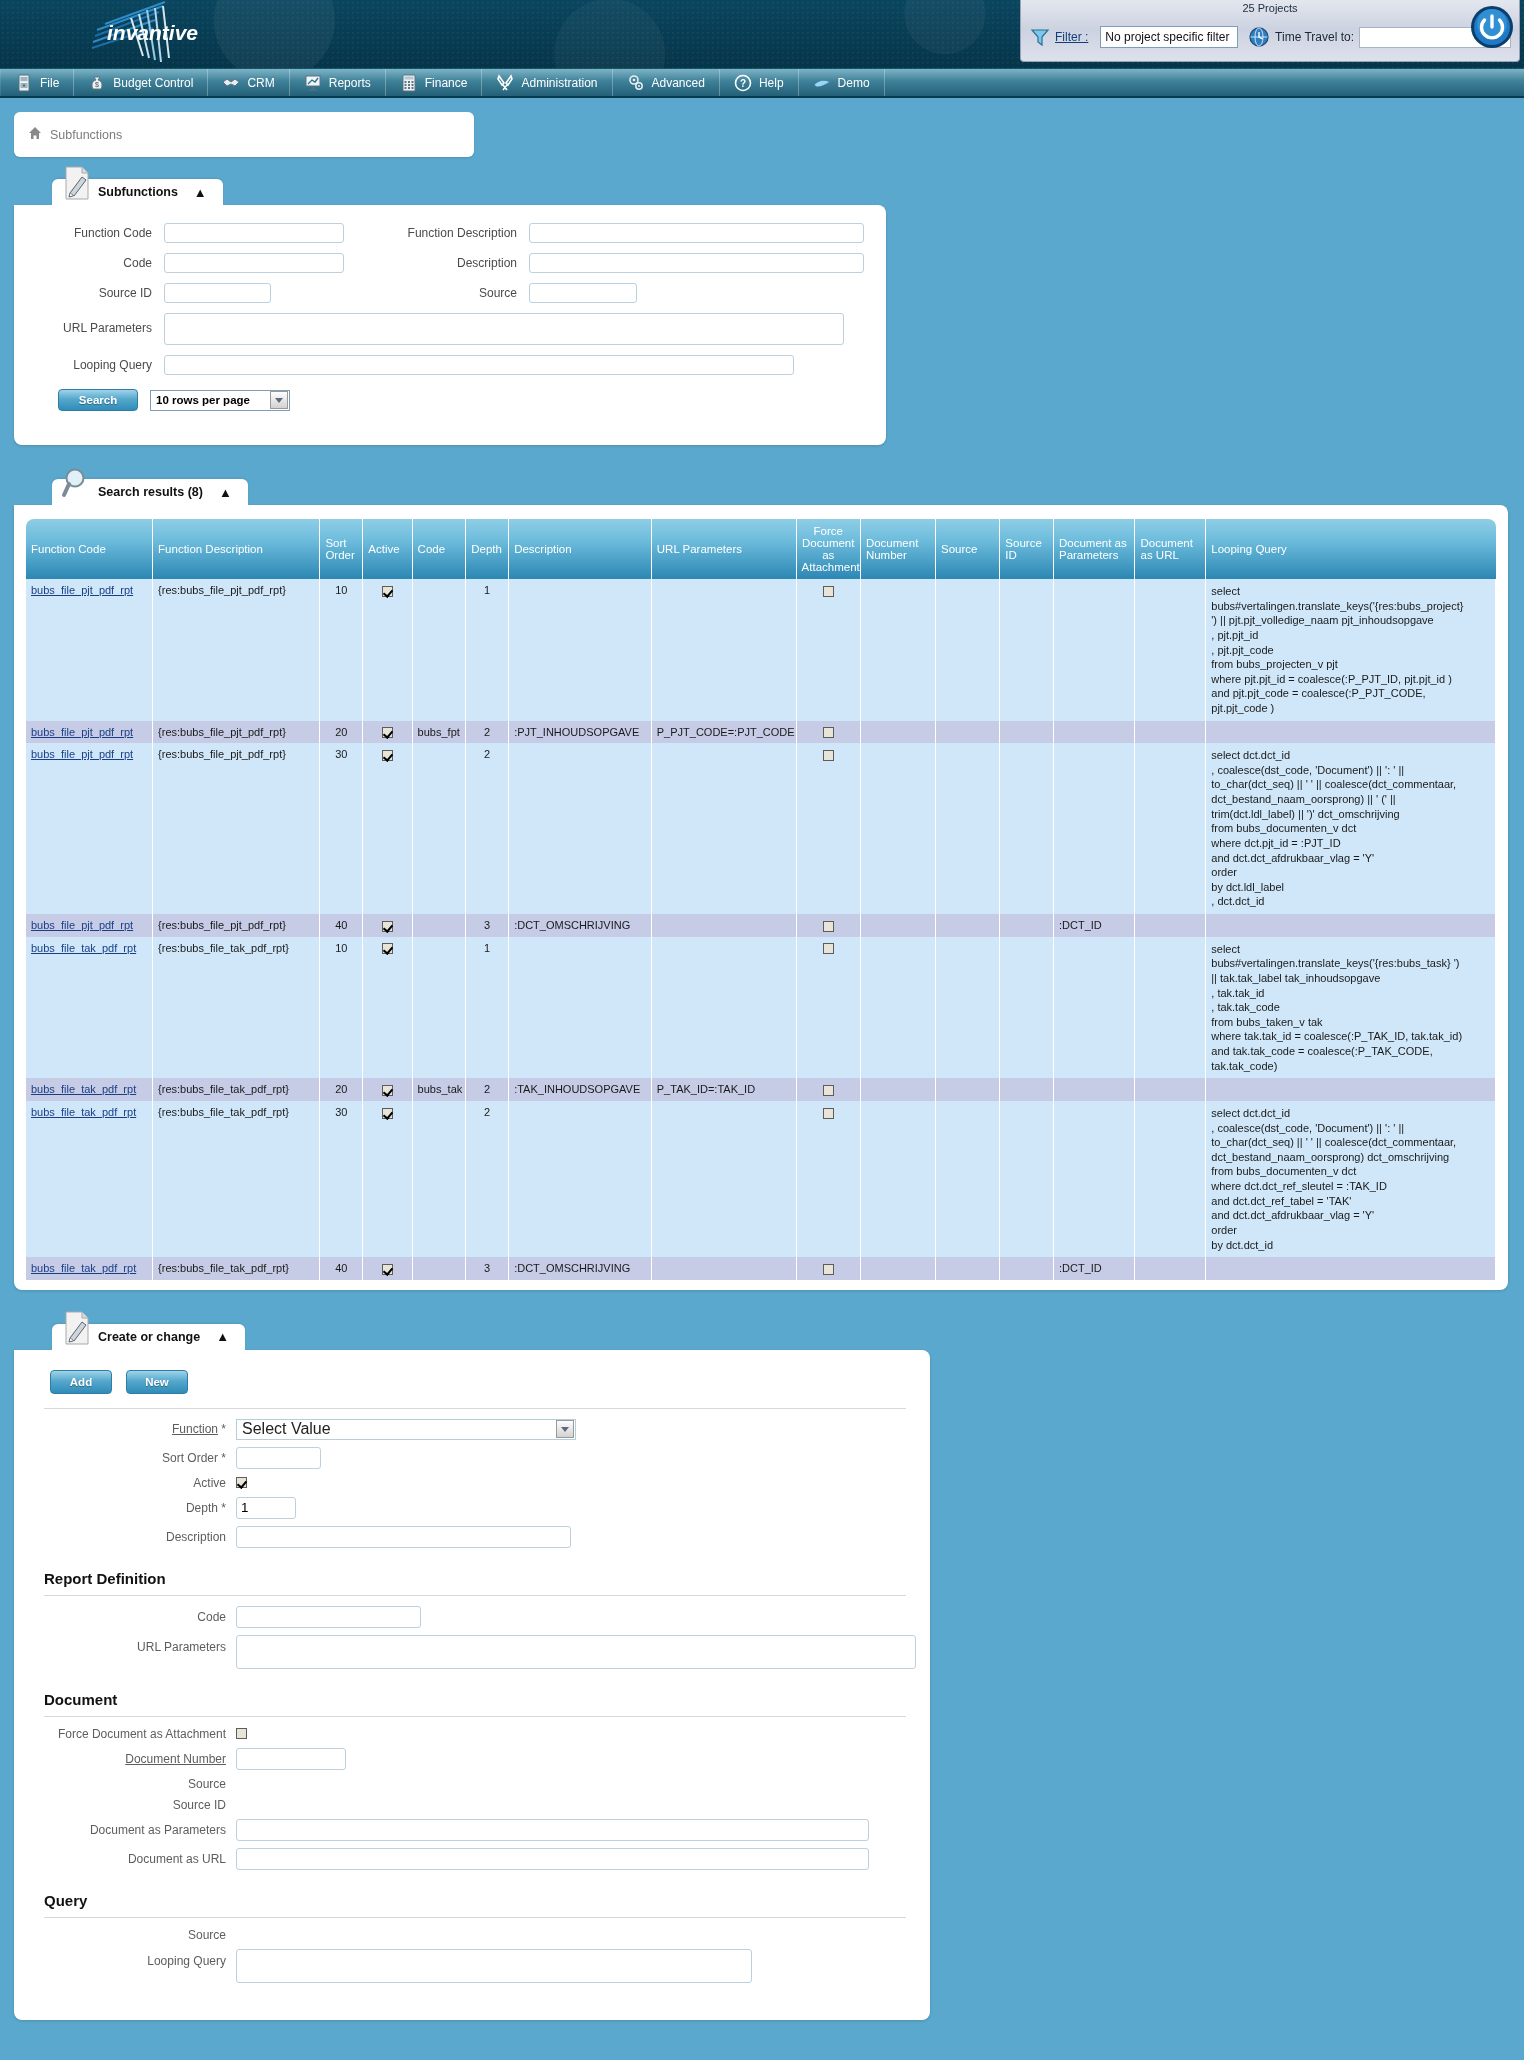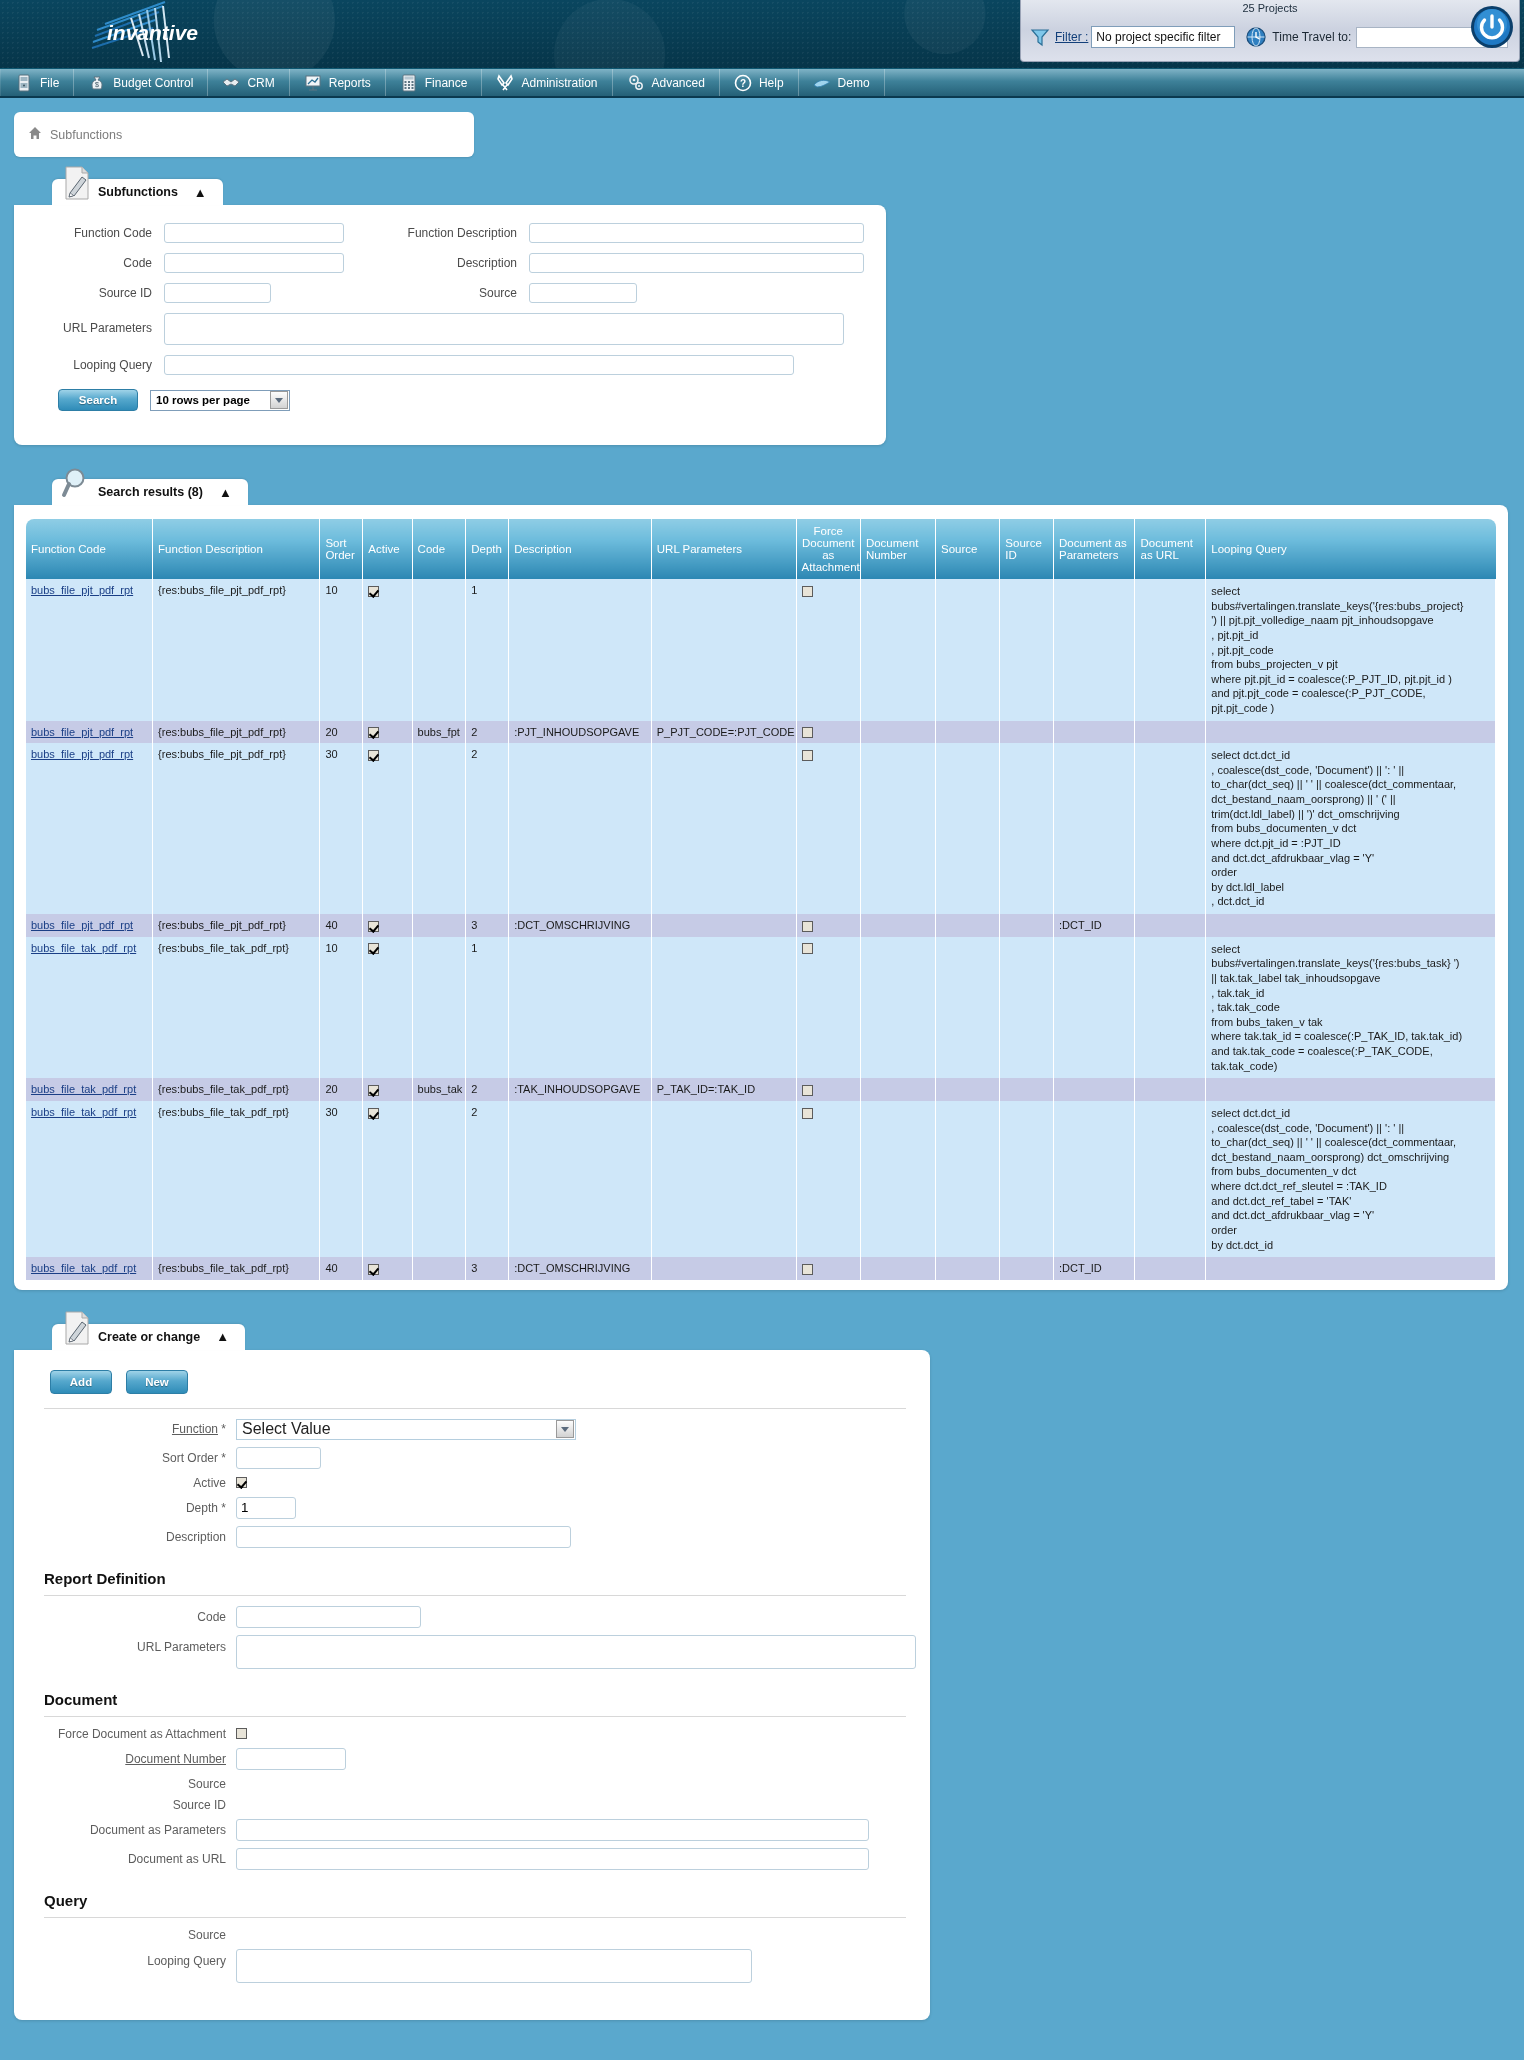--- a/index.html
+++ b/index.html
@@ -37,21 +37,21 @@
     border:1px solid #9aa3b6; border-top:none;
     border-radius:0 0 4px 4px;
     z-index:3;
   }
   .proj-label{
     position:absolute; left:0; right:0; top:2px;
     text-align:center; font-size:11px; color:#20303f;
   }
   .hp-row{ position:absolute; left:8px; top:19px; right:8px; height:36px; display:flex; align-items:center; }
   .filter-icon{ width:22px; height:22px; margin-right:4px; }
-  .hp-link{ color:#123f7a; text-decoration:underline; font-size:12px; margin-right:3px; white-space:nowrap;}
+  .hp-link{ color:#123f7a; text-decoration:underline; font-size:12px; margin-right:12px; white-space:nowrap;}
   .hp-txt{ font-size:12px; color:#1b2733; margin-right:5px; white-space:nowrap;}
   .sel-box{
     display:inline-flex; align-items:center; justify-content:space-between;
     width:144px; height:22px; background:#fff; border:1px solid #7f9db9;
     font-size:12px; padding-left:4px; color:#111; overflow:hidden; white-space:nowrap;
   }
   .sel-arrow{
     width:18px; height:18px; margin-right:1px; flex:0 0 auto;
     background:linear-gradient(180deg,#fdfdfd,#d2d2d2);
     border:1px solid #9a9a9a;
@@ -139,21 +139,21 @@
     height:58px;
   }
   table.grid th:first-child{ border-radius:8px 0 0 0; border-left:none;}
   table.grid th:last-child{ border-radius:0 8px 0 0; border-right:none;}
   table.grid td{
     font-size:11px; color:#1a1a1a; padding:5px 5px; vertical-align:top;
     border-right:1px solid #fff;
   }
   tr.r-odd td{ background:#cfe7f9; }
   tr.r-even td{ background:#c6cbe6; }
-  td.c-center{ text-align:left; }
+  td.c-center{ text-align:center; }
   .cell-link{ color:#1b3f86; text-decoration:underline; font-size:11px; white-space:nowrap;}
   .sql{ white-space:pre-line; line-height:1.33; font-size:10.5px; }
   .chk{
     display:inline-block; width:11px; height:11px;
     background:#e8e4d8; border:1px solid #5c5c5c; position:relative; vertical-align:middle;
   }
   .chk.on:after{
     content:""; position:absolute; left:2px; top:1px; width:4px; height:7px;
     border:solid #000; border-width:0 2px 2px 0; transform:rotate(40deg);
   }

